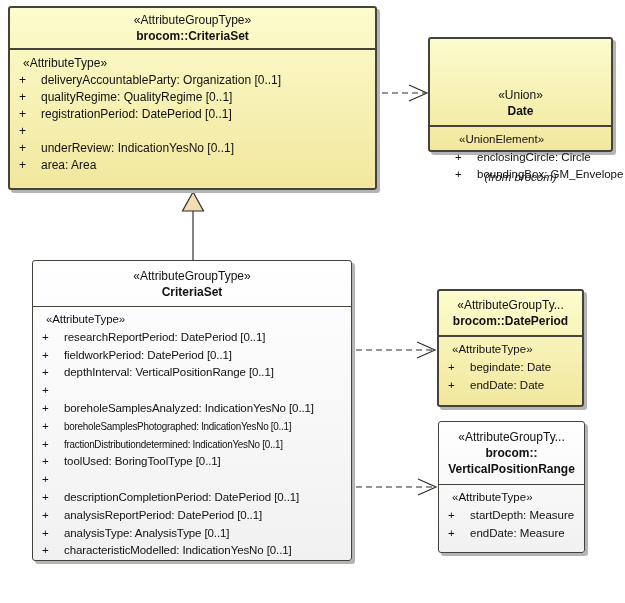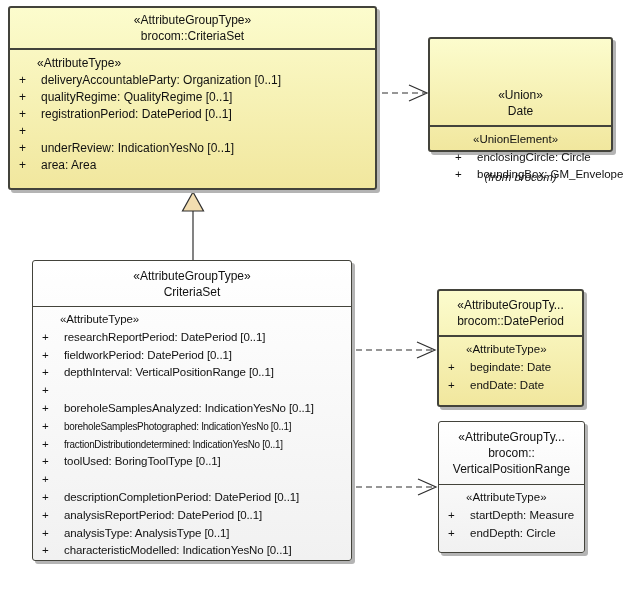--- a/index.html
+++ b/index.html
@@ -16,23 +16,23 @@
   .uml-box{position:absolute;z-index:2;box-sizing:border-box;
     border:1px solid var(--border-dark);border-radius:3px;
     box-shadow:3px 3px 0 var(--shadow);}
   .yellow{background:linear-gradient(180deg,var(--box-yellow-top),var(--box-yellow-bottom));
     border-width:2px;}
   .white{background:linear-gradient(180deg,var(--box-white-top),var(--box-white-bottom));}
   .hdr{display:flex;flex-direction:column;justify-content:center;align-items:center;
     border-bottom:2px solid var(--border-dark);line-height:16px;}
   .white .hdr{border-bottom-width:1px;}
   .stereo{font-size:12px;}
-  .cname{font-size:12px;font-weight:normal;}
+  .cname{font-size:12px;font-weight:bold;}
   .attrs{padding-top:6px;}
-  .sect{padding-left:27px;font-size:12px;}
+  .sect{padding-left:13px;font-size:12px;}
   .row{display:flex;align-items:baseline;white-space:nowrap;}
   .vis{width:22px;padding-left:9px;flex:0 0 auto;}
   .atext{flex:0 0 auto;}
   
   .b1 .sect,.b1 .row{height:17px;font-size:12px;}
   .b2 .sect,.b2 .row{height:17.5px;font-size:11.5px;margin-left:16px;}
   .b3 .sect,.b3 .row{height:17.8px;font-size:11.5px;letter-spacing:-0.1px;}
   .b4 .sect,.b4 .row,.b5 .sect,.b5 .row{height:18px;font-size:11.5px;}
   .squeeze{transform:scaleX(0.86);transform-origin:0 50%;letter-spacing:-0.3px;}
   .note{position:absolute;z-index:2;font-size:11.5px;font-style:italic;text-align:center;}
@@ -198,18 +198,18 @@
       <div class="cname">VerticalPositionRange</div>
     </div>
     <div class="attrs">
       <div class="sect">«AttributeType»</div>
       <div class="row">
           <span class="vis">+</span>
           <span class="atext">startDepth: Measure</span>
         </div>
       <div class="row">
           <span class="vis">+</span>
-          <span class="atext">endDepth: Circle</span>
+          <span class="atext">endDate: Measure</span>
         </div>
     </div>
   </div>
 
 </div>
 
 </body></html>

